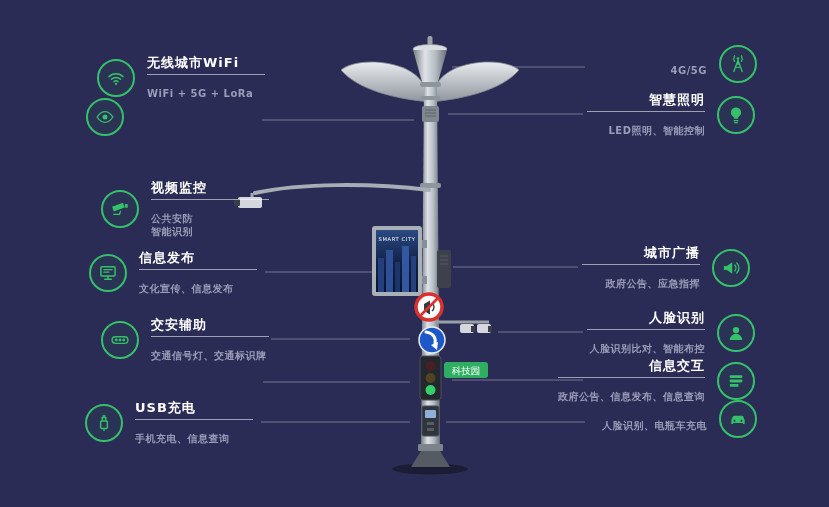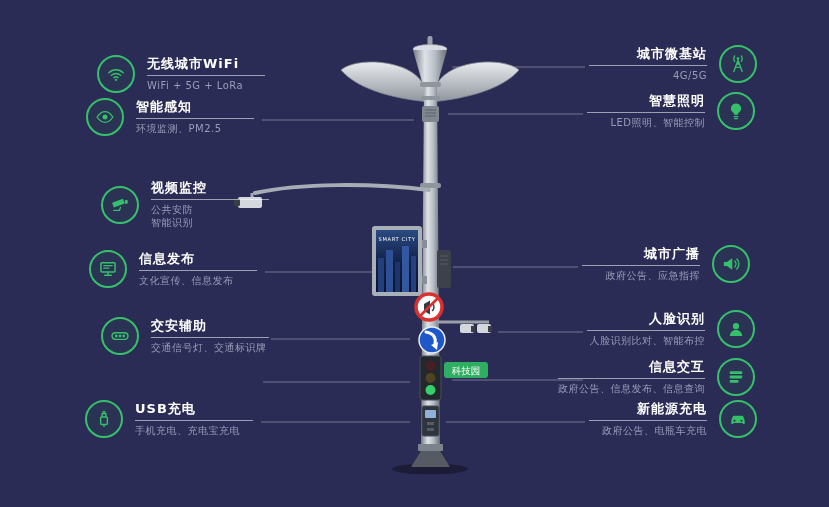--- a/index.html
+++ b/index.html
@@ -9,21 +9,21 @@
   .feature{position:absolute;display:flex;align-items:center;gap:12px;}
   .feature.right{flex-direction:row-reverse;}
   .ficon{width:38px;height:38px;min-width:38px;box-sizing:border-box;border:2px solid #35c06a;
          border-radius:50%;display:flex;align-items:center;justify-content:center;color:#35c06a;
          background:rgba(53,192,106,0.05);}
   .ficon svg{width:20px;height:20px;display:block;}
   .ftext{display:flex;flex-direction:column;min-width:118px;}
   .feature.right .ftext{align-items:flex-end;text-align:right;}
   .ftitle{font-size:13px;font-weight:bold;color:#ffffff;letter-spacing:1px;line-height:16px;
           padding-bottom:3px;border-bottom:1px solid rgba(255,255,255,0.55);width:100%;box-sizing:border-box;}
-  .fsub{font-size:10px;color:#9a9cb8;margin-top:3px;white-space:pre-line;letter-spacing:0.5px;line-height:1.3;}
+  .fsub{font-size:10px;color:#9a9cb8;margin-top:12px;white-space:pre-line;letter-spacing:0.5px;line-height:1.3;font-weight:bold;}
 </style>
 </head>
 <body>
 
 <div class="canvas">
 
   <svg class="pole" viewBox="0 0 829 507">
     <defs>
       <linearGradient id="gPole" x1="0" y1="0" x2="1" y2="0">
         <stop offset="0" stop-color="#767c84"></stop>
@@ -228,24 +228,20 @@
       <span class="fsub">WiFi + 5G + LoRa</span>
     </span>
   </div>
 
   <div class="feature left" style="top:98px;left:86px">
     <span class="ficon">
       <svg viewBox="0 0 24 24">
           <use href="#i-sensor"></use>
         </svg>
       </span>
-    <span class="ftext">
-      <span class="ftitle">智能感知</span>
-      <span class="fsub">环境监测、PM2.5</span>
-    </span>
   </div>
 
   <div class="feature left" style="top:180px;left:101px">
     <span class="ficon">
       <svg viewBox="0 0 24 24">
           <use href="#i-camera"></use>
         </svg>
       </span>
     <span class="ftext">
       <span class="ftitle">视频监控</span>
@@ -280,32 +276,31 @@
 
 
   <div class="feature left" style="top:400px;left:85px">
     <span class="ficon">
       <svg viewBox="0 0 24 24">
           <use href="#i-usb"></use>
         </svg>
       </span>
     <span class="ftext">
       <span class="ftitle">USB充电</span>
-      <span class="fsub">手机充电、充电宝充电</span>
+      <span class="fsub">手机充电、信息查询</span>
     </span>
   </div>
 
   <div class="feature right" style="top:45px;right:72px">
     <span class="ficon">
       <svg viewBox="0 0 24 24">
           <use href="#i-antenna"></use>
         </svg>
       </span>
     <span class="ftext">
-      <span class="ftitle">城市微基站</span>
       <span class="fsub">4G/5G</span>
     </span>
   </div>
 
   <div class="feature right" style="top:245px;right:79px">
     <span class="ficon">
       <svg viewBox="0 0 24 24">
           <use href="#i-speaker"></use>
         </svg>
       </span>
@@ -351,18 +346,17 @@
     </span>
   </div>
 
   <div class="feature right" style="top:400px;right:72px">
     <span class="ficon">
       <svg viewBox="0 0 24 24">
           <use href="#i-ev"></use>
         </svg>
       </span>
     <span class="ftext">
-      <span class="ftitle">新能源充电</span>
-      <span class="fsub">政府公告、电瓶车充电</span>
+      <span class="fsub">人脸识别、电瓶车充电</span>
     </span>
   </div>
 
 </div>
 
 </body></html>

